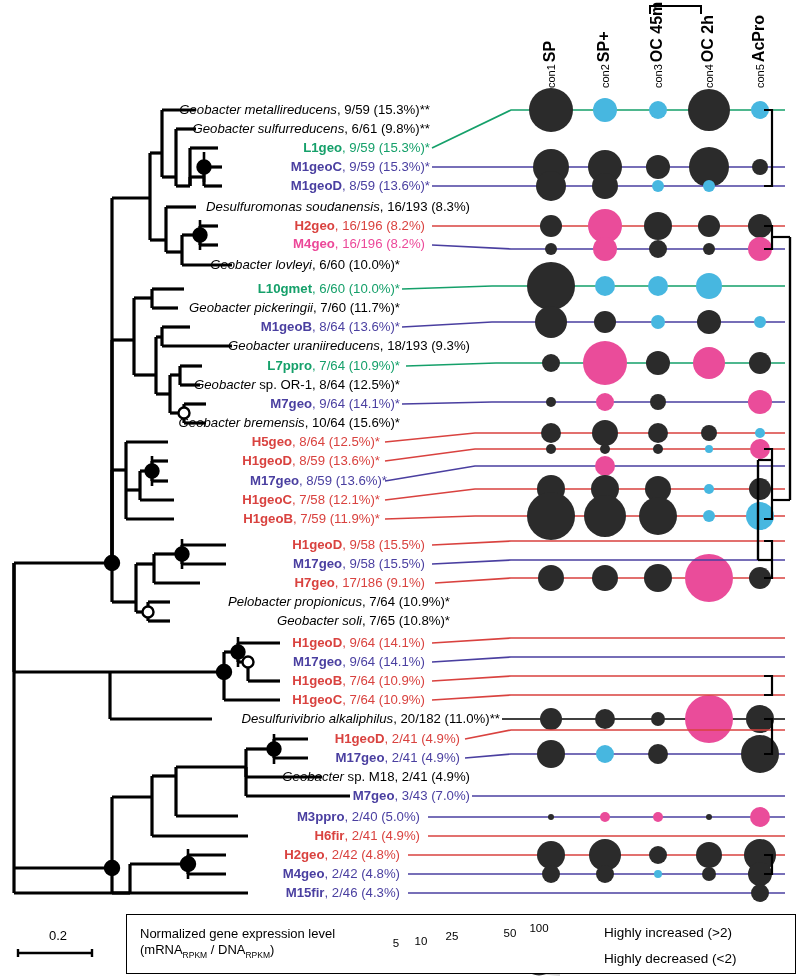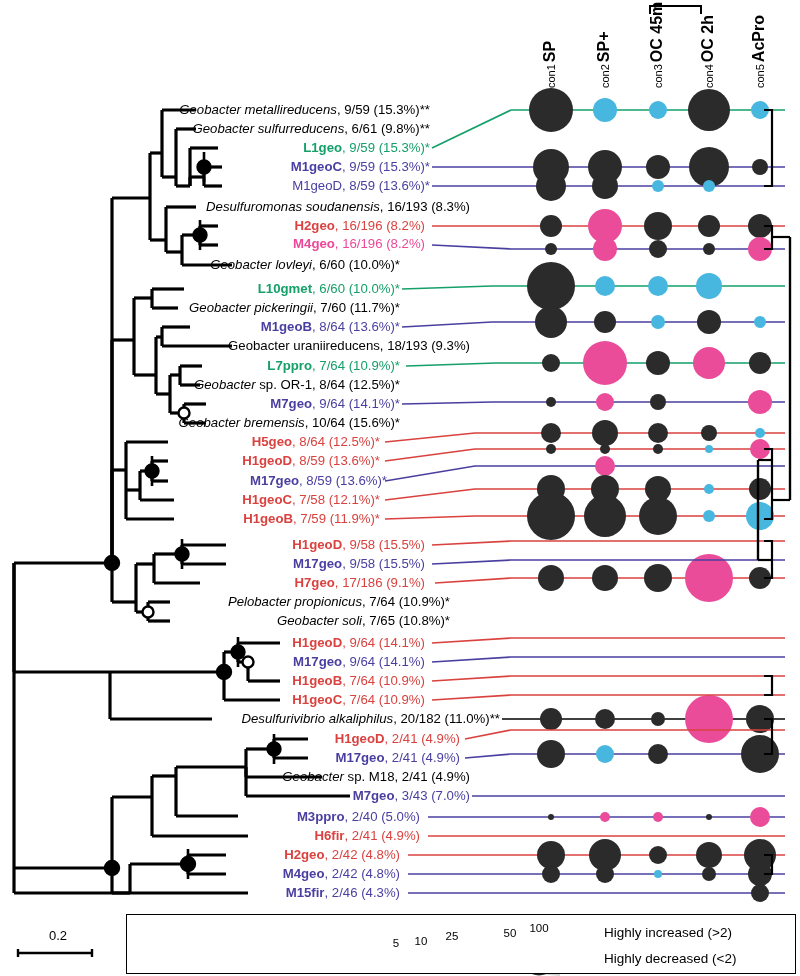--- a/index.html
+++ b/index.html
@@ -434,29 +434,29 @@
       <div class="colhead" style="left: 649px; top: 88px; height: 0px; transform: rotate(-90deg); transform-origin: left bottom; position: absolute; bottom: auto;"><span class="small">con3</span><span class="big">OC 45m</span></div>
       <div class="colhead" style="left: 700px; top: 88px; height: 0px; transform: rotate(-90deg); transform-origin: left bottom; position: absolute; bottom: auto;"><span class="small">con4</span><span class="big">OC 2h</span></div>
       <div class="colhead" style="left: 751px; top: 88px; height: 0px; transform: rotate(-90deg); transform-origin: left bottom; position: absolute; bottom: auto;"><span class="small">con5</span><span class="big">AcPro</span></div>
     </div>
 
   <div id="tiplabels">
       <div class="tiplabel right-anchor" style="left: 430px; top: 110px; color: rgb(0, 0, 0);"><span style="font-style: italic;">Geobacter metallireducens</span><span>, 9/59 (15.3%)**</span></div>
       <div class="tiplabel right-anchor" style="left: 430px; top: 129px; color: rgb(0, 0, 0);"><span style="font-style: italic;">Geobacter sulfurreducens</span><span>, 6/61 (9.8%)**</span></div>
       <div class="tiplabel right-anchor" style="left: 430px; top: 148px; color: rgb(21, 160, 106);"><span style="font-weight: bold;">L1geo</span><span>, 9/59 (15.3%)*</span></div>
       <div class="tiplabel right-anchor" style="left: 430px; top: 167px; color: rgb(74, 63, 160);"><span style="font-weight: bold;">M1geoC</span><span>, 9/59 (15.3%)*</span></div>
-      <div class="tiplabel right-anchor" style="left: 430px; top: 186px; color: rgb(74, 63, 160);"><span style="font-weight: normal; margin-top: 32px;">M1geoD</span><span>, 8/59 (13.6%)*</span></div>
+      <div class="tiplabel right-anchor" style="left: 430px; top: 186px; color: rgb(74, 63, 160);"><span style="font-weight: bold; margin-top: 32px;">M1geoD</span><span>, 8/59 (13.6%)*</span></div>
       <div class="tiplabel right-anchor" style="left: 470px; top: 207px; color: rgb(0, 0, 0);"><span style="font-style: italic;">Desulfuromonas soudanensis</span><span>, 16/193 (8.3%)</span></div>
       <div class="tiplabel right-anchor" style="left: 425px; top: 226px; color: rgb(217, 66, 63);"><span style="font-weight: bold;">H2geo</span><span>, 16/196 (8.2%)</span></div>
       <div class="tiplabel right-anchor" style="left: 425px; top: 244px; color: #ec4899;"><span style="font-weight: bold;">M4geo</span><span>, 16/196 (8.2%)</span></div>
       <div class="tiplabel right-anchor" style="left: 400px; top: 265px; color: rgb(0, 0, 0);"><span style="font-style: italic;">Geobacter lovleyi</span><span>, 6/60 (10.0%)*</span></div>
       <div class="tiplabel right-anchor" style="left: 400px; top: 289px; color: rgb(21, 160, 106);"><span style="font-weight: bold;">L10gmet</span><span>, 6/60 (10.0%)*</span></div>
       <div class="tiplabel right-anchor" style="left: 400px; top: 308px; color: rgb(0, 0, 0);"><span style="font-style: italic;">Geobacter pickeringii</span><span>, 7/60 (11.7%)*</span></div>
       <div class="tiplabel right-anchor" style="left: 400px; top: 327px; color: rgb(74, 63, 160);"><span style="font-weight: bold;">M1geoB</span><span>, 8/64 (13.6%)*</span></div>
-      <div class="tiplabel right-anchor" style="left: 470px; top: 346px; color: rgb(0, 0, 0);"><span style="">Geobacter uraniireducens</span><span>, 18/193 (9.3%)</span></div>
+      <div class="tiplabel right-anchor" style="left: 470px; top: 346px; color: rgb(0, 0, 0);"><span style="font-style: italic;">Geobacter uraniireducens</span><span>, 18/193 (9.3%)</span></div>
       <div class="tiplabel right-anchor" style="left: 400px; top: 366px; color: rgb(21, 160, 106);"><span style="font-weight: bold;">L7ppro</span><span>, 7/64 (10.9%)*</span></div>
       <div class="tiplabel right-anchor" style="left: 400px; top: 385px; color: rgb(0, 0, 0);"><span style="font-style: italic;">Geobacter</span><span> sp. OR-1, 8/64 (12.5%)*</span></div>
       <div class="tiplabel right-anchor" style="left: 400px; top: 404px; color: rgb(74, 63, 160);"><span style="font-weight: bold;">M7geo</span><span>, 9/64 (14.1%)*</span></div>
       <div class="tiplabel right-anchor" style="left: 400px; top: 423px; color: rgb(0, 0, 0);"><span style="font-style: italic;">Geobacter bremensis</span><span>, 10/64 (15.6%)*</span></div>
       <div class="tiplabel right-anchor" style="left: 380px; top: 442px; color: rgb(217, 66, 63);"><span style="font-weight: bold;">H5geo</span><span>, 8/64 (12.5%)*</span></div>
       <div class="tiplabel right-anchor" style="left: 380px; top: 461px; color: rgb(217, 66, 63);"><span style="font-weight: bold;">H1geoD</span><span>, 8/59 (13.6%)*</span></div>
       <div class="tiplabel right-anchor" style="left: 380px; top: 481px; color: rgb(74, 63, 160); margin-left: 7px;"><span style="font-weight: bold;">M17geo</span><span>, 8/59 (13.6%)*</span></div>
       <div class="tiplabel right-anchor" style="left: 380px; top: 500px; color: rgb(217, 66, 63);"><span style="font-weight: bold;">H1geoC</span><span>, 7/58 (12.1%)*</span></div>
       <div class="tiplabel right-anchor" style="left: 380px; top: 519px; color: rgb(217, 66, 63);"><span style="font-weight: bold;">H1geoB</span><span>, 7/59 (11.9%)*</span></div>
       <div class="tiplabel right-anchor" style="left: 425px; top: 545px; color: rgb(217, 66, 63);"><span style="font-weight: bold;">H1geoD</span><span>, 9/58 (15.5%)</span></div>
@@ -478,20 +478,24 @@
       <div class="tiplabel right-anchor" style="left: 400px; top: 855px; color: rgb(217, 66, 63);"><span style="font-weight: bold;">H2geo</span><span>, 2/42 (4.8%)</span></div>
       <div class="tiplabel right-anchor" style="left: 400px; top: 874px; color: rgb(74, 63, 160);"><span style="font-weight: bold;">M4geo</span><span>, 2/42 (4.8%)</span></div>
       <div class="tiplabel right-anchor" style="left: 400px; top: 893px; color: rgb(74, 63, 160);"><span style="font-weight: bold;">M15fir</span><span>, 2/46 (4.3%)</span></div>
     </div>
 
 
   <div class="scalenum" style="left:18px; top:928px; width:80px;">0.2</div>
 
   <div class="legendbox" style="left:126px; top:914px; width:670px; height:60px;"></div>
 
+  <div class="legend-title" style="left:140px; top:926px;">
+    <span>Normalized gene expression level</span><br>
+    <span><span>(mRNA</span><sub>RPKM</sub><span> / DNA</span><sub>RPKM</sub><span>)</span></span>
+  </div>
 
   <div id="legend-size-nums">
       <div class="legend-size-num" style="left: 396px; top: 936.5px;">5</div>
       <div class="legend-size-num" style="left: 421px; top: 934.5px;">10</div>
       <div class="legend-size-num" style="left: 452px; top: 930px;">25</div>
       <div class="legend-size-num" style="left: 491px; top: 926.5px; padding-left: 38px;">50</div>
       <div class="legend-size-num" style="left: 539px; top: 921.5px;">100</div>
     </div>
 
   <div class="legend-key-text" style="left:604px; top:932px;">Highly increased (&gt;2)</div>

